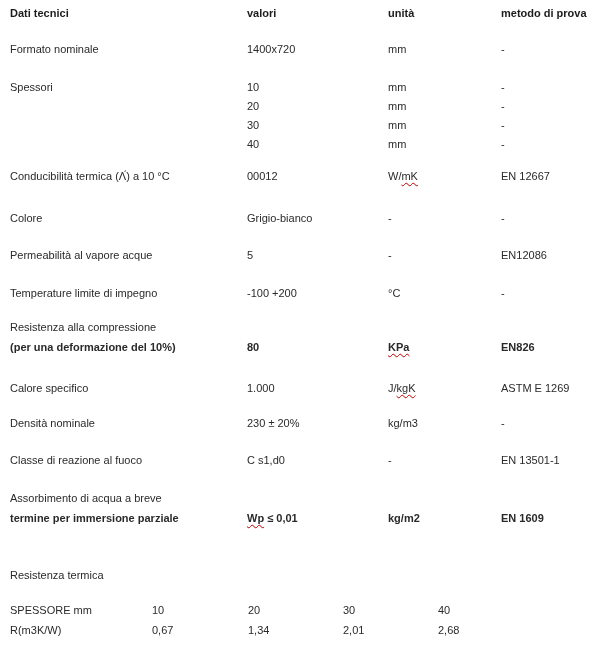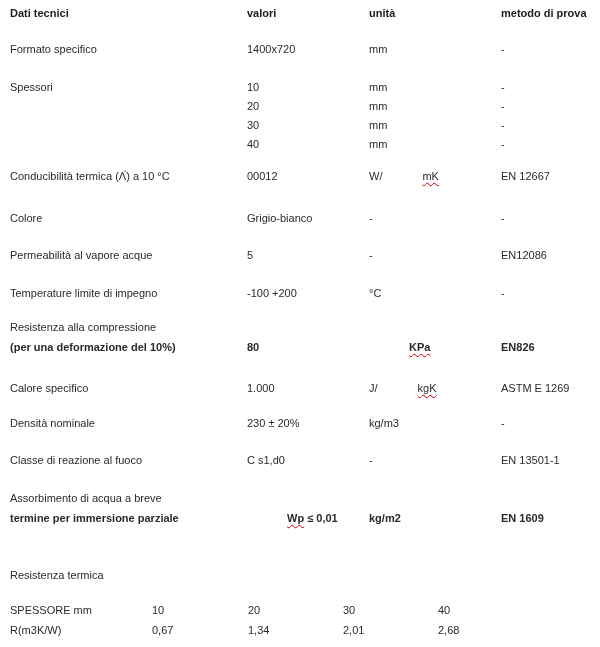--- a/index.html
+++ b/index.html
@@ -11,51 +11,50 @@
     font-family: "Liberation Sans", sans-serif;
     font-size: 11px;
     color: #2a2a2a;
     overflow: hidden;
   }
   .row { position: absolute; left: 0; width: 100%; }
   .row > span { position: absolute; top: 0; white-space: nowrap; line-height: 19px; }
   .row > span span { position: static; }
   .c1 { left: 10px; }
   .c2 { left: 247px; text-align: right; }
-  .c3 { left: 369px; }
+  .c3 { left: 388px; }
   .c4 { left: 501px; }
   .b2 { left: 152px; }
   .b3 { left: 248px; }
   .b4 { left: 343px; }
   .b5 { left: 438px; }
   .l2 { top: 20px !important; font-weight: bold; }
   .bold { font-weight: 700; color: #1c1c1c; }
   .sq {
     text-decoration-line: underline;
     text-decoration-style: wavy;
     text-decoration-color: #c00000;
     text-decoration-thickness: 1px;
     text-underline-offset: 2px;
-    margin-left: 40px;
   }
 </style>
 </head>
 <body>
 
 <div class="page">
 
   <div class="row" style="top:4px">
     <span class="c1 bold">Dati tecnici</span>
     <span class="c2 bold">valori</span>
     <span class="c3 bold">unità</span>
     <span class="c4 bold">metodo di prova</span>
   </div>
 
   <div class="row" style="top:40px">
-    <span class="c1">Formato specifico</span>
+    <span class="c1">Formato nominale</span>
     <span class="c2">1400x720</span>
     <span class="c3">mm</span>
     <span class="c4">-</span>
   </div>
 
   <div class="row" style="top:78px">
     <span class="c1">Spessori</span>
     <span class="c2">10</span>
     <span class="c3">mm</span>
     <span class="c4">-</span>

